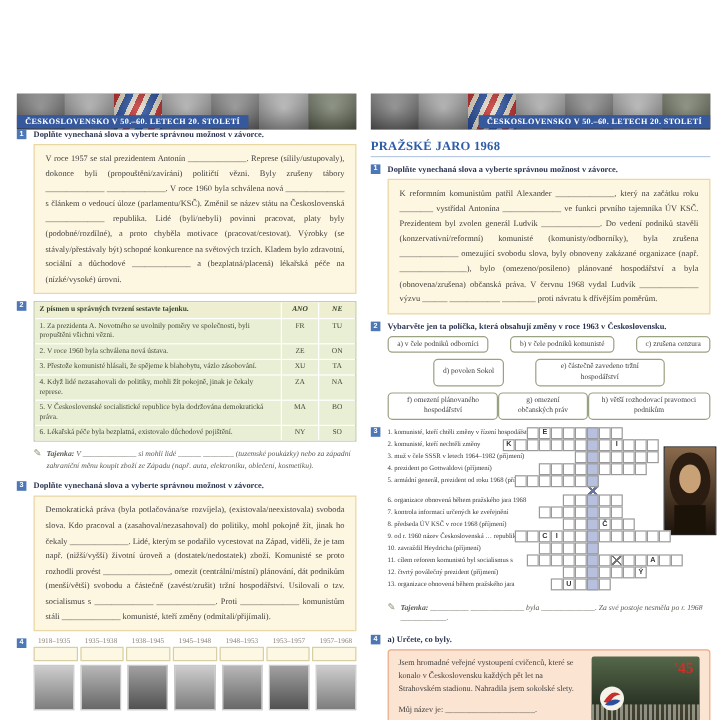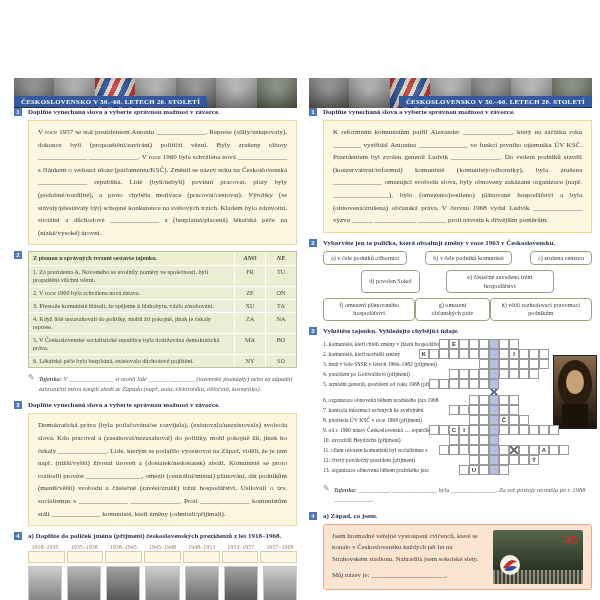--- a/index.html
+++ b/index.html
@@ -157,21 +157,20 @@
       </div>
 
       <div class="ex">
         <span class="badge">3</span>
         <p class="ex-h">Doplňte vynechaná slova a vyberte správnou možnost v závorce.</p>
         <div class="cream">Demokratická práva (byla potlačována/se rozvíjela), (existovala/neexistovala) svoboda slova. Kdo pracoval a (zasahoval/nezasahoval) do politiky, mohl pokojně žít, jinak ho čekaly ______________. Lidé, kterým se podařilo vycestovat na Západ, viděli, že je tam např. (nižší/vyšší) životní úroveň a (dostatek/nedostatek) zboží. Komunisté se proto rozhodli provést ________________, omezit (centrální/místní) plánování, dát podnikům (menší/větší) svobodu a částečně (zavést/zrušit) tržní hospodářství. Usilovali o tzv. socialismus s ______________ ______________. Proti ______________ komunistům stáli ______________ komunisté, kteří změny (odmítali/přijímali).</div>
       </div>
 
       <div class="ex">
         <span class="badge">4</span>
-        <p class="ex-h">a) Doplňte do políček jména (příjmení) československých prezidentů z let 1918–1968.</p>
         <div class="yrow" id="years-row">
             <span>1918–1935</span>
             <span>1935–1938</span>
             <span>1938–1945</span>
             <span>1945–1948</span>
             <span>1948–1953</span>
             <span>1953–1957</span>
             <span>1957–1968</span>
           </div>
         <div class="nrow" id="name-boxes">
@@ -201,20 +200,21 @@
         <div class="seg" style="background: linear-gradient(rgb(150, 150, 150), rgb(85, 85, 85));"></div>
           <div class="seg" style="background: linear-gradient(rgb(187, 187, 187), rgb(122, 122, 122));"></div>
           <div class="seg" style="background: repeating-linear-gradient(115deg, rgb(192, 48, 48) 0px, rgb(192, 48, 48) 5px, rgb(232, 224, 204) 5px, rgb(232, 224, 204) 9px, rgb(42, 79, 158) 9px, rgb(42, 79, 158) 15px, rgb(232, 224, 204) 15px, rgb(232, 224, 204) 19px);"></div>
           <div class="seg" style="background: linear-gradient(rgb(191, 191, 191), rgb(126, 126, 126));"></div>
           <div class="seg" style="background: linear-gradient(rgb(158, 158, 158), rgb(93, 93, 93));"></div>
           <div class="seg" style="background: linear-gradient(rgb(195, 195, 195), rgb(130, 130, 130));"></div>
           <div class="seg" style="background: linear-gradient(rgb(138, 145, 128), rgb(83, 90, 72));"></div>
           <div class="banner" style="background: rgb(53, 89, 156);">ČESKOSLOVENSKO V 50.–60. LETECH 20. STOLETÍ</div>
       </header>
 
+      <h1 class="page-title">PRAŽSKÉ JARO 1968</h1>
 
       <div class="ex">
         <span class="badge">1</span>
         <p class="ex-h">Doplňte vynechaná slova a vyberte správnou možnost v závorce.</p>
         <div class="cream">K reformním komunistům patřil Alexander ______________, který na začátku roku ________ vystřídal Antonína ______________ ve funkci prvního tajemníka ÚV KSČ. Prezidentem byl zvolen generál Ludvík ______________. Do vedení podniků stavěli (konzervativní/reformní) komunisté (komunisty/odborníky), byla zrušena ______________ omezující svobodu slova, byly obnoveny zakázané organizace (např. ________________), bylo (omezeno/posíleno) plánované hospodářství a byla (obnovena/zrušena) občanská práva. V červnu 1968 vydal Ludvík ______________ výzvu ______ ____________ ________ proti návratu k dřívějším poměrům.</div>
       </div>
 
       <div class="ex">
         <span class="badge">2</span>
         <p class="ex-h">Vybarvěte jen ta políčka, která obsahují změny v roce 1963 v Československu.</p>
@@ -231,21 +231,20 @@
             <div class="chrow">
               <div class="chip">f) omezení plánovaného hospodářství</div>
               <div class="chip">g) omezení občanských práv</div>
               <div class="chip">h) větší rozhodovací pravomoci podnikům</div>
             </div>
           </div>
       </div>
 
       <div class="ex">
         <span class="badge">3</span>
-        <p class="ex-h">Vyluštěte tajenku. Vyhledejte chybějící údaje.</p>
         <div class="cw" id="crossword">
           <div class="cw-photo">
             <svg viewBox="0 0 42 72" xmlns="http://www.w3.org/2000/svg">
               <ellipse cx="21" cy="28" rx="17" ry="24" fill="#2a1c10"></ellipse>
               <ellipse cx="21" cy="26" rx="9" ry="12" fill="#c9a177"></ellipse>
               <rect x="8" y="48" width="26" height="24" fill="#1b1208"></rect>
             </svg>
           </div>
         <div class="cwrow" style="top: 0px;">
               <span class="clue">1. komunisté, kteří chtěli změny v řízení hospodářství</span>
@@ -397,21 +396,21 @@
 
       <div class="taj">
         <span class="pencil-icon">✎</span>
         <span><b>Tajenka:</b>
         <span>__________ ______________ byla ______________.</span>
         <i>Za své postoje nesměla po r. 1968 ____________.</i></span>
       </div>
 
       <div class="ex">
         <span class="badge">4</span>
-        <p class="ex-h">a) Západ, co jsem.</p>
+        <p class="ex-h">a) Určete, co byly.</p>
         <div class="pink">
           <div class="txt">
             <div>Jsem hromadné veřejné vystoupení cvičenců, které se konalo v Československu každých pět let na Strahovském stadionu. Nahradila jsem sokolské slety.</div>
             <div class="nm"><span>Můj název je:</span>
             <span>______________________.</span></div>
           </div>
           <div class="spart">
             <span class="y85">'45</span>
             <svg width="22" height="22" viewBox="0 0 22 22" xmlns="http://www.w3.org/2000/svg">
               <circle cx="11" cy="11" r="10" fill="#f5f2ea"></circle>

